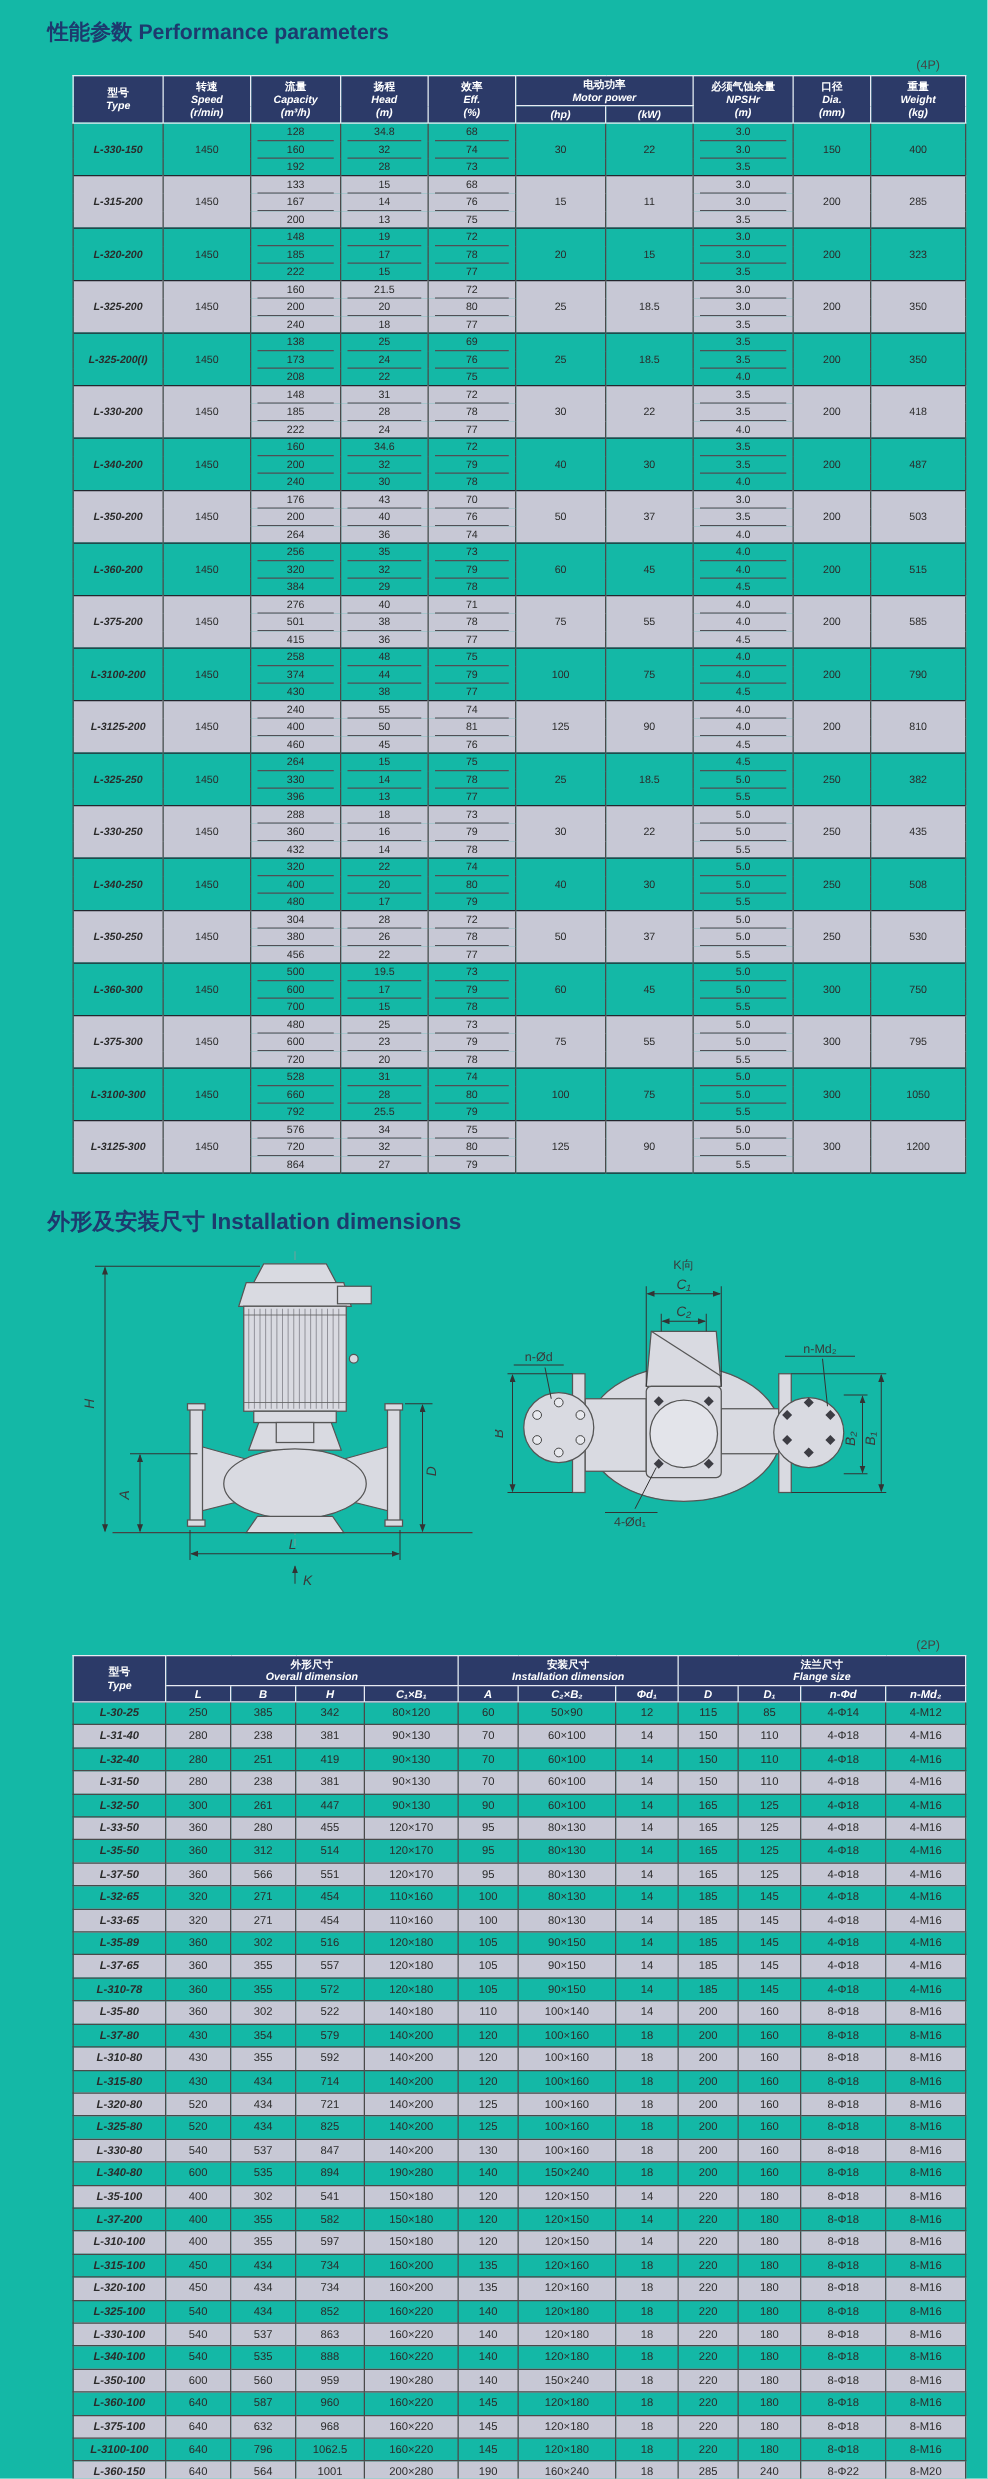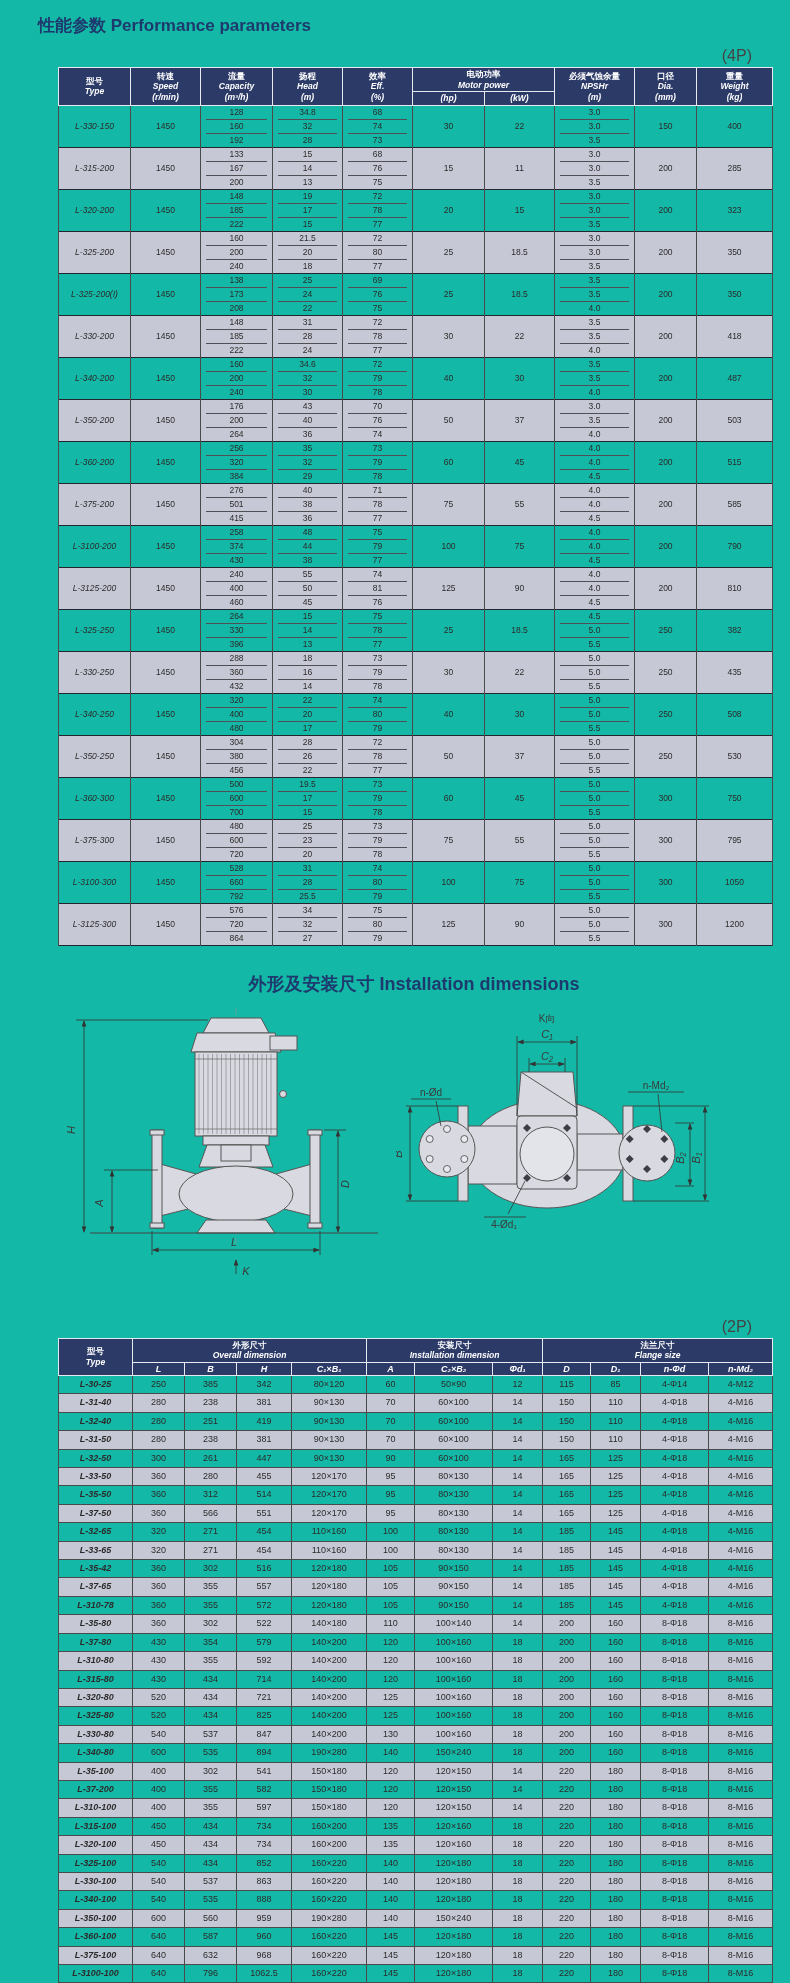--- a/index.html
+++ b/index.html
@@ -1,32 +1,32 @@
 <!DOCTYPE html>
 <html><head>
 <meta charset="utf-8">
 <style>
   html,body{margin:0;padding:0;background:#fff;}
   .page{position:relative;width:790px;height:1983px;background:#14b8a6;overflow:hidden;
         font-family:"Liberation Sans","DejaVu Sans",sans-serif;color:#333;}
   .section-title{margin:14px 0 10px 38px;font-size:17px;color:#1d3a6e;font-weight:bold;}
   .section-title .en{font-weight:bold;}
-  .pole-tag{width:714px;margin:0 0 2px 38px;text-align:right;font-size:16px;color:#444;}
+  .pole-tag{width:714px;margin:0 0 2px 38px;text-align:right;font-size:10px;color:#444;}
   table{border-collapse:collapse;width:714px;margin-left:58px;table-layout:fixed;}
   table{border:1.6px solid #23262e;}
   th{background:#2c3a68;color:#fff;font-size:8.5px;font-weight:bold;
      border:1px solid #e8eaf2;padding:1px 0;line-height:10.5px;vertical-align:middle;}
   th .en,th .unit{font-style:italic;display:block;}
   th .zh{display:block;}
   td{font-size:8.5px;text-align:center;vertical-align:middle;padding:0;
      border-left:1px solid #4a4a4a;border-right:1px solid #4a4a4a;color:#2b2b2b;}
   #perf-table td{height:13px;line-height:13px;}
   #perf-table tr.grp td{border-top:1.5px solid #23262e;}
   #perf-table tr.shade td{background:#c7c8d5;}
-  #perf-table td.typ{font-weight:normal;font-style:italic;text-align:center;}
+  #perf-table td.typ{font-weight:bold;font-style:italic;text-align:center;}
   #perf-table td.sub div{margin:0 5px;height:13px;line-height:13px;}
   #perf-table td.s0 div,#perf-table td.s1 div{border-bottom:1px solid #4f4f55;}
   #perf-table thead{border-bottom:1.5px solid #23262e;}
   #dim-table td{height:17.4px;line-height:17.4px;font-size:9px;}
   #dim-table tr.shade td{background:#c7c8d5;}
   #dim-table td.typ{font-weight:bold;font-style:italic;}
   #dim-table td{border-top:1px solid #4a4a4a;border-bottom:1px solid #4a4a4a;}
   #dim-table thead{border-bottom:1.5px solid #23262e;}
   #dim-table th.colhead{font-style:italic;font-size:9px;}
   .diagram{position:relative;width:790px;height:312px;}
@@ -1071,21 +1071,21 @@
           <td class="sub s2">
             <div>79</div>
           </td>
           <td class="sub s2">
             <div>5.5</div>
           </td>
         </tr>
       </tbody>
   </table>
 
-  <div class="section-title" style="margin-top:26px;font-size:18px;text-align:center;">
+  <div class="section-title" style="margin-top:26px;font-size:18px;">
     <span>外形及安装尺寸</span>
     <span class="en">Installation dimensions</span>
   </div>
 
   <div class="diagram">
 
     <svg style="left:46px;top:-6px;" width="360" height="300" viewBox="0 0 360 300">
       <defs>
         <marker id="ar" markerWidth="9" markerHeight="8" refX="7" refY="3" orient="auto-start-reverse">
           <path d="M0,0 L8,3 L0,6 Z" fill="#333"></path>
@@ -1389,21 +1389,21 @@
           <td>110×160</td>
           <td>100</td>
           <td>80×130</td>
           <td>14</td>
           <td>185</td>
           <td>145</td>
           <td>4-Φ18</td>
           <td>4-M16</td>
         </tr>
         <tr>
-          <td class="typ">L-35-42</td>
+          <td class="typ">L-35-89</td>
           <td>360</td>
           <td>302</td>
           <td>516</td>
           <td>120×180</td>
           <td>105</td>
           <td>90×150</td>
           <td>14</td>
           <td>185</td>
           <td>145</td>
           <td>4-Φ18</td>

